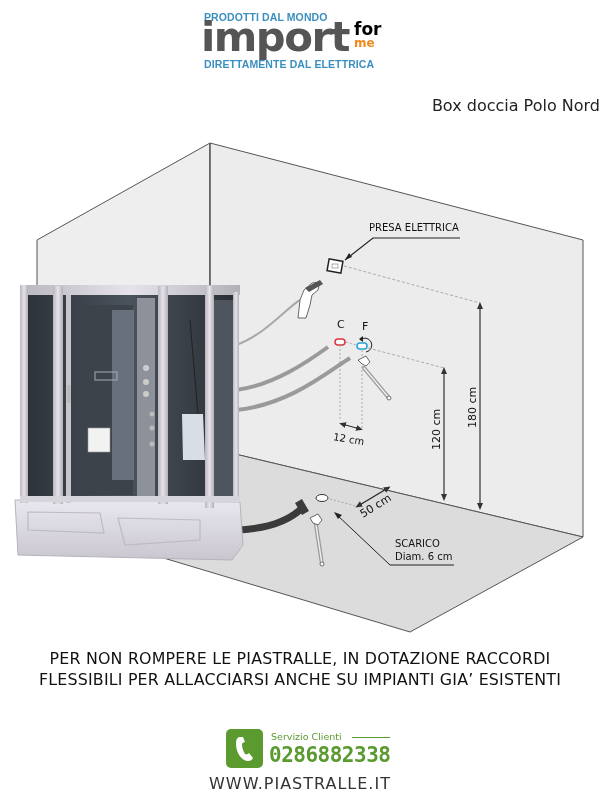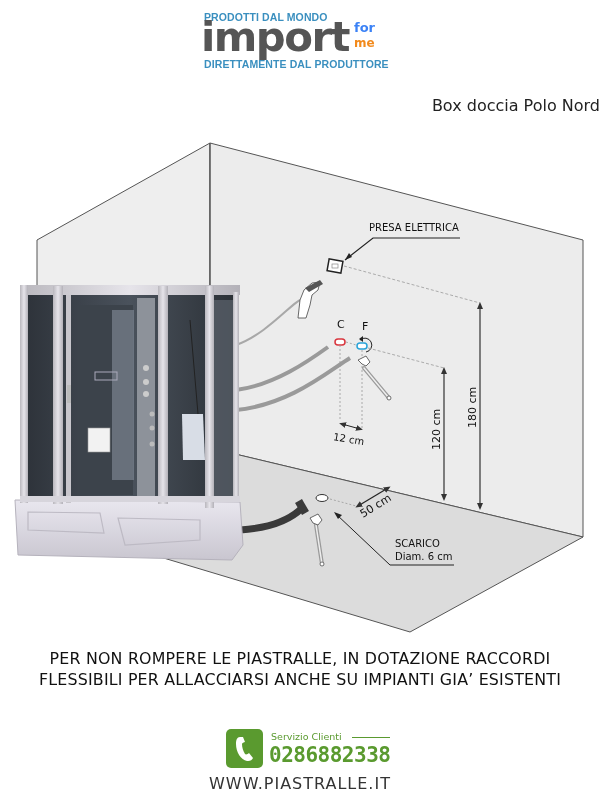--- a/index.html
+++ b/index.html
@@ -3,21 +3,21 @@
   <meta charset="utf-8">
   <style>
     html, body { margin: 0; padding: 0; background: #ffffff; }
     body { width: 600px; height: 800px; position: relative; overflow: hidden; font-family: "DejaVu Sans", sans-serif; }
 
     .logo { position: absolute; left: 196px; top: 8px; width: 210px; height: 66px; }
     .logo .tagline { position: absolute; left: 8px; font-family: "Liberation Sans", sans-serif; font-weight: bold; font-size: 10.5px; color: #3a8fbf; letter-spacing: 0.1px; white-space: nowrap; }
     .logo .tag-top { top: 3px; }
     .logo .tag-bottom { top: 50px; }
     .logo .brand { position: absolute; left: 5px; top: 9px; font-family: "DejaVu Sans", sans-serif; font-weight: bold; font-size: 41px; color: #555555; letter-spacing: -1.5px; line-height: 1; transform: scaleX(1.02); transform-origin: left; }
-    .logo .brand-for { position: absolute; left: 158px; top: 13px; font-family: "DejaVu Sans", sans-serif; font-weight: bold; font-size: 13px; color: #3b82f6; line-height: 1; }
+    .logo .brand-for { position: absolute; left: 158px; top: 13px; font-family: "DejaVu Sans", sans-serif; font-weight: bold; font-size: 17px; color: #000000; line-height: 1; }
     .logo .brand-me { position: absolute; left: 158px; top: 29px; font-family: "DejaVu Sans", sans-serif; font-weight: bold; font-size: 12px; color: #f28a1c; line-height: 1; }
 
     .title { position: absolute; left: 0; width: 600px; top: 96px; text-align: right; font-family: "DejaVu Sans", sans-serif; font-size: 16px; color: #222222; }
 
     .diagram { position: absolute; left: 0; top: 130px; width: 600px; height: 510px; }
 
     .notice { position: absolute; left: 0; width: 600px; top: 648px; text-align: center; font-family: "DejaVu Sans", sans-serif; font-size: 16.5px; color: #111111; line-height: 21px; letter-spacing: 0.2px; transform: scaleX(0.96); transform-origin: center; }
 
     .contact { position: absolute; left: 217px; top: 729px; width: 170px; height: 40px; margin-left: 9px; }
     .phone-box { position: absolute; left: 0; top: 0; width: 37px; height: 39px; background: #5a9a2f; border-radius: 5px; }
@@ -30,21 +30,21 @@
     svg text { font-family: "DejaVu Sans", sans-serif; }
   </style>
 </head>
 <body>
 
 <div class="logo">
   <span class="tagline tag-top">PRODOTTI DAL MONDO</span>
   <span class="brand">import</span>
   <span class="brand-for">for</span>
   <span class="brand-me">me</span>
-  <span class="tagline tag-bottom">DIRETTAMENTE DAL PRODUTTORE</span>
+  <span class="tagline tag-bottom">DIRETTAMENTE DAL ELETTRICA</span>
 </div>
 
 <div class="title">Box doccia Polo Nord</div>
 
 <svg class="diagram" viewBox="0 130 600 510" width="600" height="510">
   <defs>
     <marker id="arr" markerWidth="8" markerHeight="8" refX="4" refY="4" orient="auto-start-reverse" markerUnits="userSpaceOnUse">
       <path d="M0,1 L7,4 L0,7 Z" fill="#333"></path>
     </marker>
     <linearGradient id="glass" x1="0" y1="0" x2="1" y2="0">

